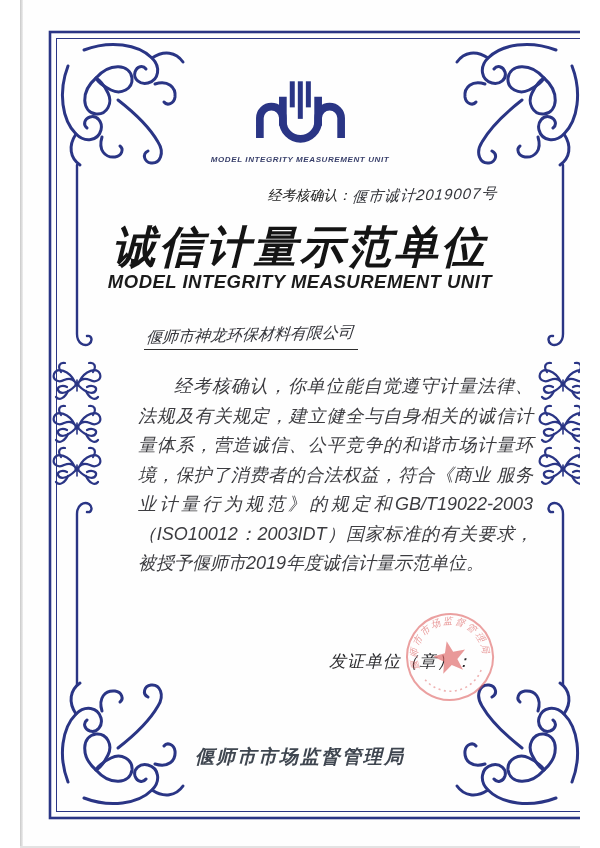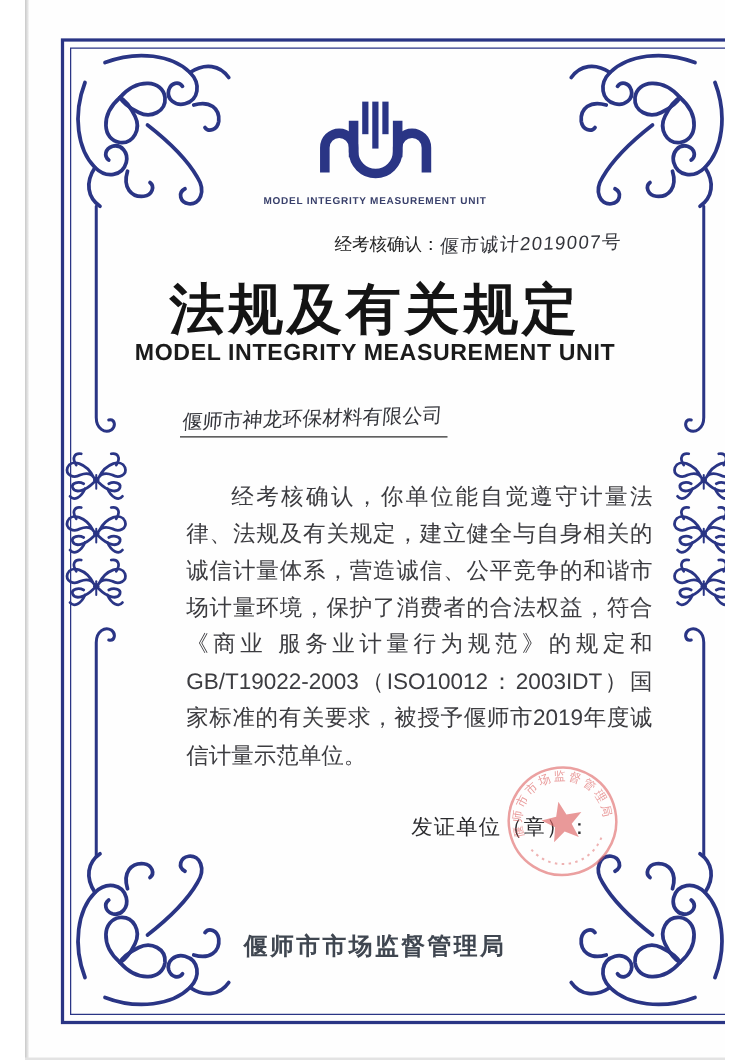--- a/index.html
+++ b/index.html
@@ -3,20 +3,21 @@
 <meta charset="utf-8">
 <style>
   html,body{margin:0;padding:0;background:#ffffff;}
   .page{
     position:relative;
     width:560px;height:848px;
     margin:0 auto;
     background:#fefefe;
     overflow:hidden;
     font-family:"Liberation Sans","DejaVu Sans",sans-serif;
+    font-style:italic;
   }
   .scan-edge-left{
     position:absolute;left:0;top:0;width:3px;height:100%;
     background:linear-gradient(to right,#c9c9c9,#efefef);
   }
   .scan-edge-bottom{
     position:absolute;left:0;bottom:0;width:100%;height:2px;
     background:#e3e3e3;
   }
   svg.frame{
@@ -67,21 +68,21 @@
     border-bottom:1.6px solid #2c2c2c;
     padding:0 4px 3px 2px;min-width:178px;
   }
   .company-line .handwriting{font-size:16px;letter-spacing:0;}
   .body-text{
     position:absolute;left:118px;top:372px;width:395px;
     font-size:18px;line-height:29.5px;
     text-align:justify;text-justify:inter-ideograph;
     color:var(--body-ink,#3c3c40);
   }
-  .body-text p{margin:11px;text-indent:2em;}
+  .body-text p{margin:0;text-indent:2em;}
   .issuer-line{
     position:absolute;left:309px;top:650px;
     font-size:17px;letter-spacing:1px;
     color:#2b2b2e;white-space:nowrap;
   }
   svg.seal{
     position:absolute;left:380px;top:606px;
     color:var(--seal-red,#dd6161);
   }
   .authority{
@@ -162,21 +163,21 @@
         <rect x="82" y="4" width="6.5" height="34"></rect>
       </g>
     </svg>
     <div class="logo-caption">MODEL INTEGRITY MEASUREMENT UNIT</div>
   </div>
 
   <div class="cert-number">
     <span class="label">经考核确认：</span><span class="handwriting">偃市诚计2019007号</span>
   </div>
 
-  <div class="title-zh">法规及有关规定</div>
+  <div class="title-zh">诚信计量示范单位</div>
   <div class="title-en">MODEL INTEGRITY MEASUREMENT UNIT</div>
 
   <div class="company-line">
     <span class="handwriting">偃师市神龙环保材料有限公司</span>
   </div>
 
   <div class="body-text">
     <p>经考核确认，你单位能自觉遵守计量法律、法规及有关规定，建立健全与自身相关的诚信计量体系，营造诚信、公平竞争的和谐市场计量环境，保护了消费者的合法权益，符合《商业 服务业计量行为规范》的规定和GB/T19022-2003（ISO10012：2003IDT）国家标准的有关要求，被授予偃师市2019年度诚信计量示范单位。</p>
   </div>
 

